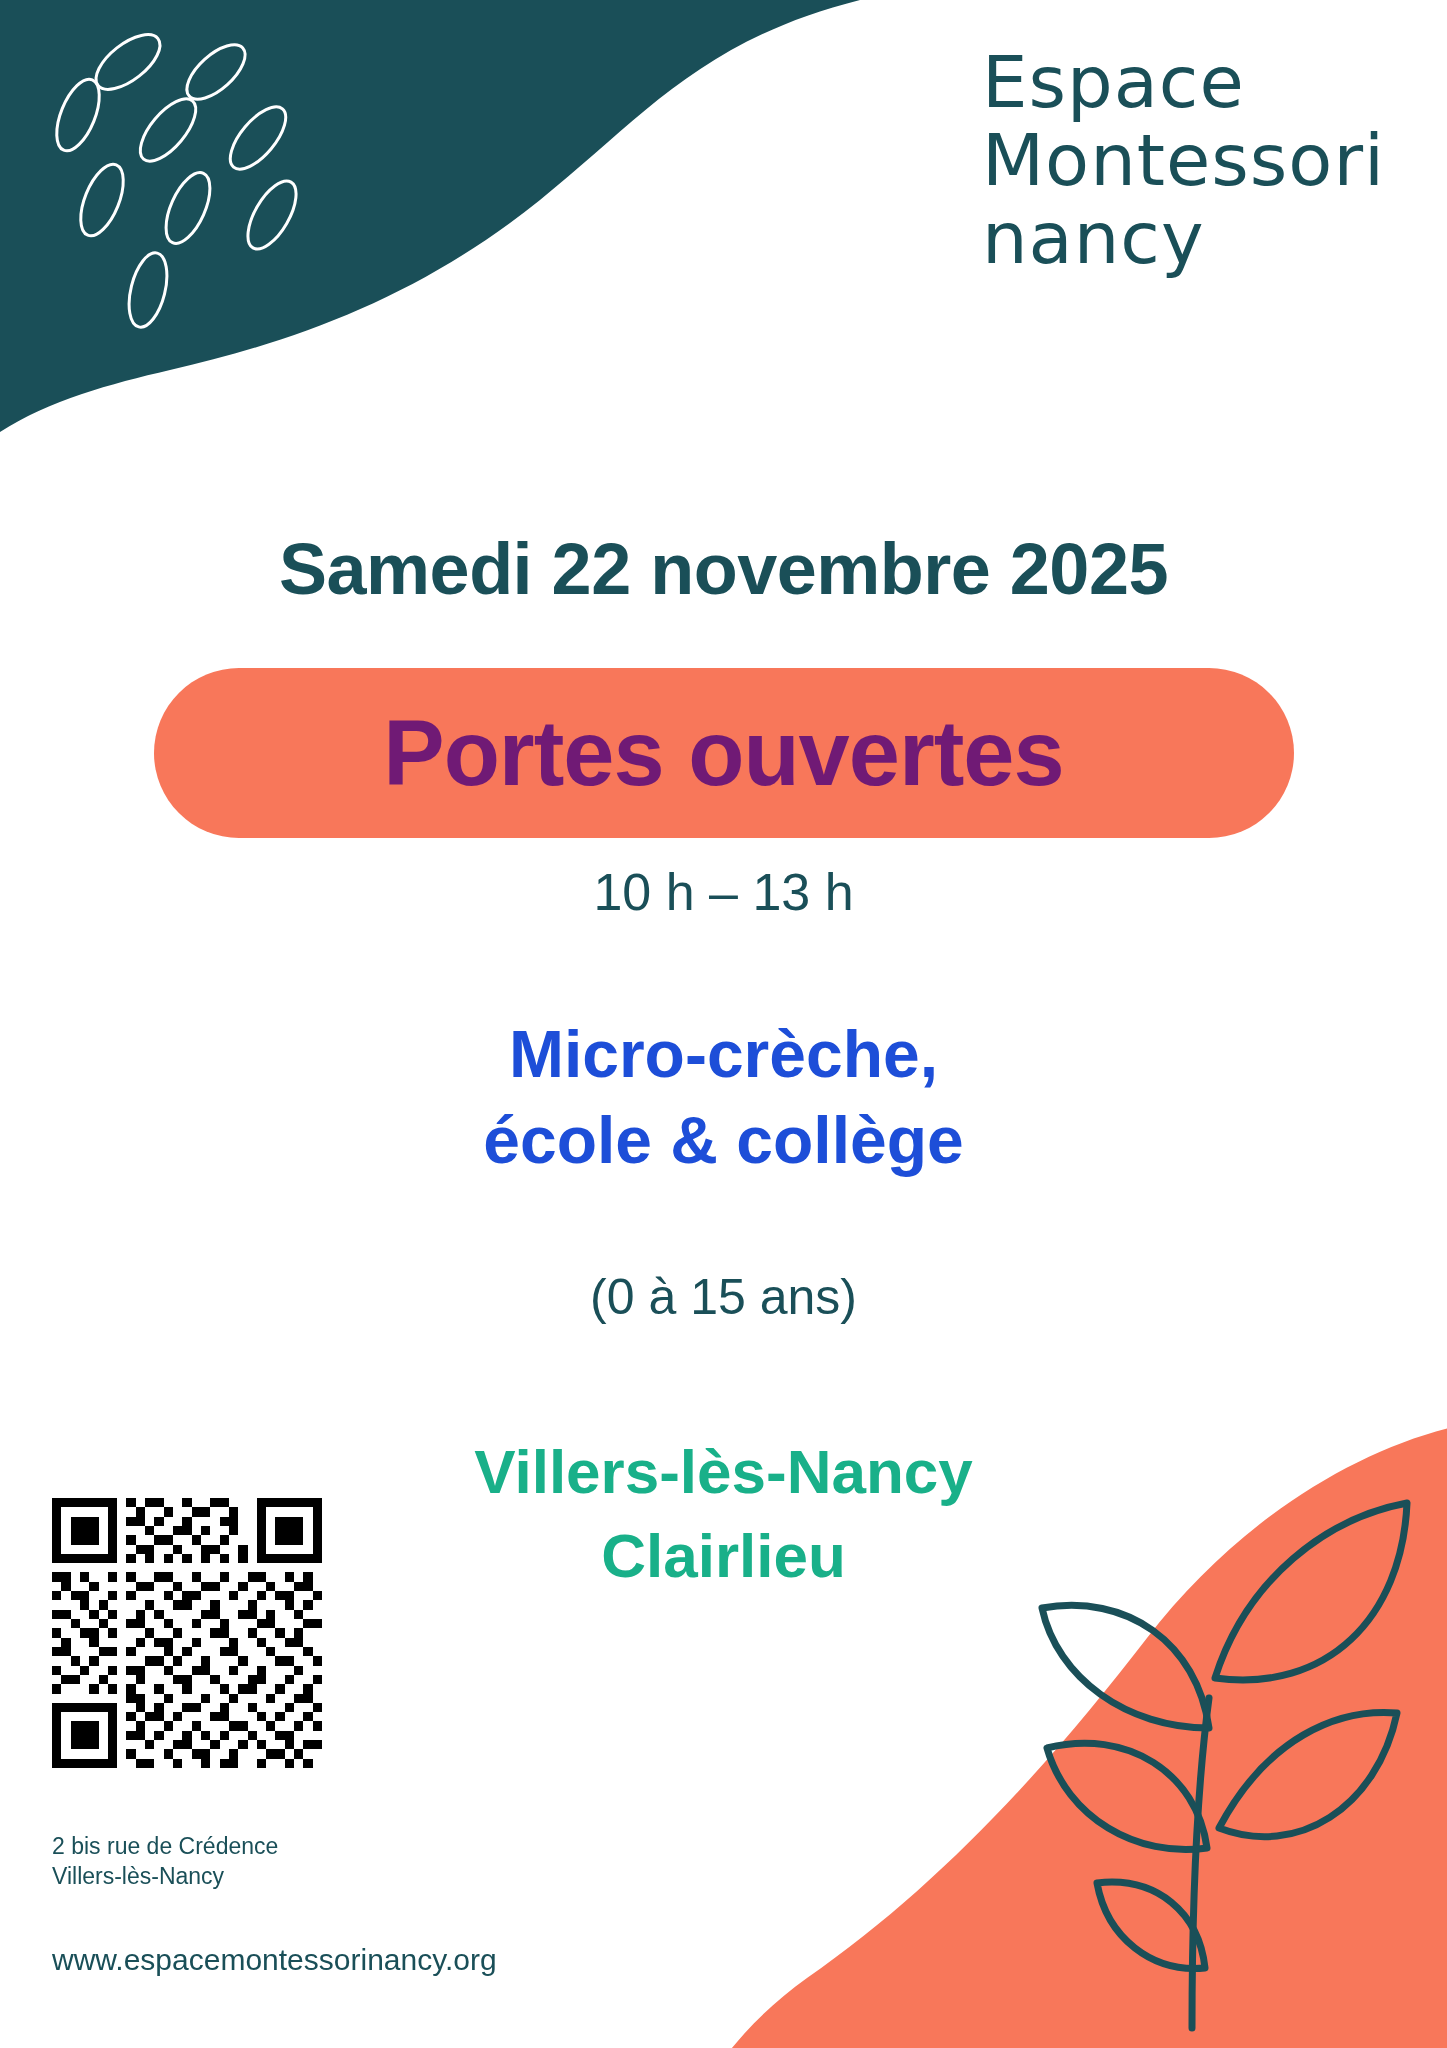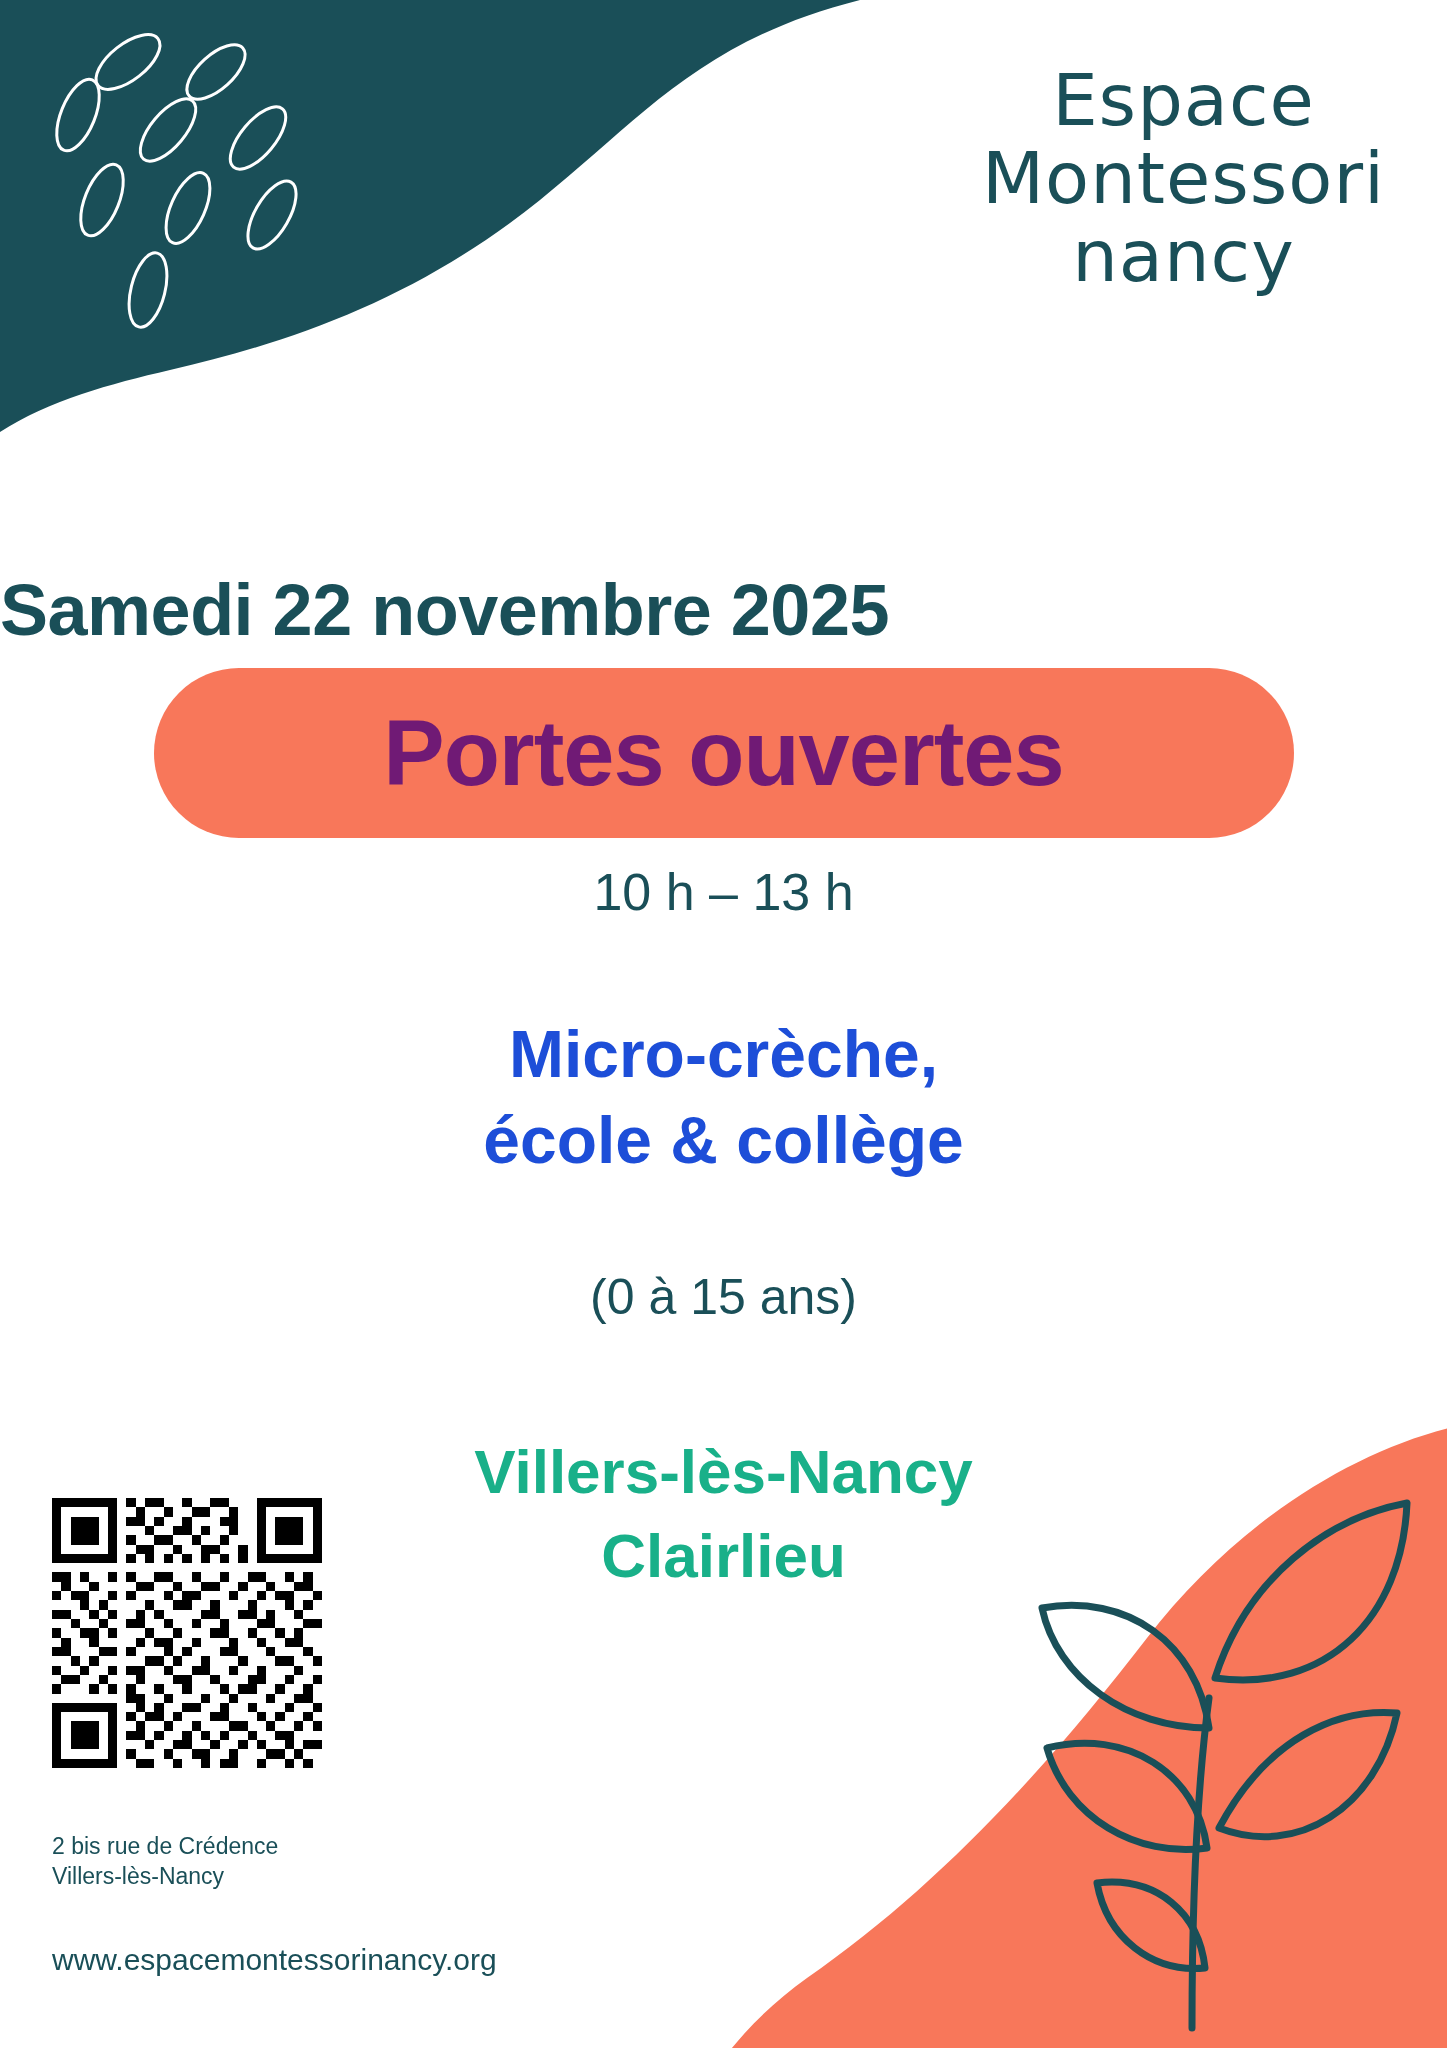--- a/index.html
+++ b/index.html
@@ -33,48 +33,47 @@
     position: absolute;
     left: 20px;
     top: 10px;
     z-index: 3;
   }
 
   
   .logo {
     position: absolute;
     right: 62px;
-    top: 64px;
+    top: 46px;
     z-index: 5;
-    text-align: center;
+    text-align: left;
     color: #1a4f58;
     line-height: 1.0;
   }
   .logo-line {
     font-family: "DejaVu Sans", sans-serif;
     font-weight: 400;
     font-size: 72px;
     letter-spacing: 1px;
     color: #1a4f58;
     display: block;
     margin-bottom: 6px;
   }
 
   
   .date-line {
     position: absolute;
     left: 0; right: 0;
     top: 528px;
-    text-align: left;
+    text-align: center;
     font-size: 72px;
     font-weight: bold;
     color: #1a4f58;
     letter-spacing: -0.5px;
     z-index: 6;
-    margin-top: 41px;
   }
 
   .pill {
     position: absolute;
     left: 50%;
     transform: translateX(-50%);
     top: 668px;
     width: 1140px;
     height: 170px;
     background: #f8775a;

